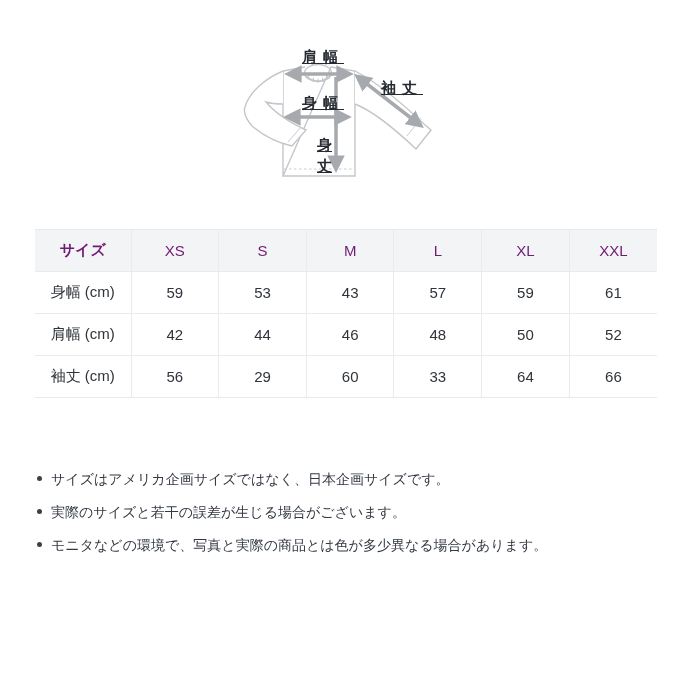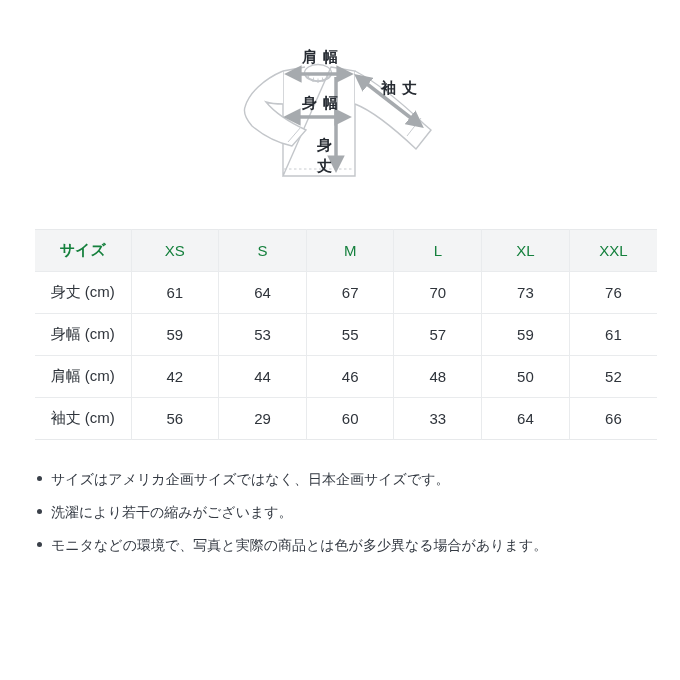--- a/index.html
+++ b/index.html
@@ -15,20 +15,21 @@
 
   
   .diagram-svg { position: absolute; left: 0; top: 0; }
   .dg-label {
     position: absolute;
     font-size: 15px;
     font-weight: bold;
     color: #262b32;
     letter-spacing: 6px;
     white-space: nowrap;
+    text-decoration: underline;
   }
   .dg-label.vert {
     width: 17px;
     letter-spacing: 0;
     white-space: normal;
     line-height: 21px;
     word-break: break-all;
     text-align: center;
   }
 
@@ -49,21 +50,21 @@
     height: 42px;
     text-align: center;
     vertical-align: middle;
     font-size: 15px;
     border-left: 1px solid #e9ebed;
   }
   .size-table th:first-child, .size-table td:first-child { border-left: none; }
   .size-table thead th {
     background: #f3f4f5;
     font-weight: 500;
-    color: #15803d;
+    color: #701a75;
   }
   .size-table thead th.corner { font-weight: bold; }
   .size-table tbody td { border-top: 1px solid #e9ebed; font-weight: 400; }
   .size-table tbody td.row-label { font-weight: 500; }
 
   
   .notes {
     position: absolute;
     left: 36px;
     top: 471px;
@@ -147,33 +148,24 @@
         <th>XS</th>
         <th>S</th>
         <th>M</th>
         <th>L</th>
         <th>XL</th>
         <th>XXL</th>
       </tr>
     </thead>
     <tbody>
       <tr>
-        <td class="row-label">身丈 (cm)</td>
-        <td>61</td>
-        <td>64</td>
-        <td>67</td>
-        <td>70</td>
-        <td>73</td>
-        <td>76</td>
-      </tr>
-      <tr>
         <td class="row-label">身幅 (cm)</td>
         <td>59</td>
         <td>53</td>
-        <td>55</td>
+        <td>43</td>
         <td>57</td>
         <td>59</td>
         <td>61</td>
       </tr>
       <tr>
         <td class="row-label">肩幅 (cm)</td>
         <td>42</td>
         <td>44</td>
         <td>46</td>
         <td>48</td>
@@ -187,17 +179,17 @@
         <td>60</td>
         <td>33</td>
         <td>64</td>
         <td>66</td>
       </tr>
     </tbody>
   </table>
 
   <ul class="notes">
     <li>サイズはアメリカ企画サイズではなく、日本企画サイズです。</li>
-    <li>洗濯により若干の縮みがございます。</li>
+    <li>実際のサイズと若干の誤差が生じる場合がございます。</li>
     <li>モニタなどの環境で、写真と実際の商品とは色が多少異なる場合があります。</li>
   </ul>
 
 </div>
 
 </body></html>

